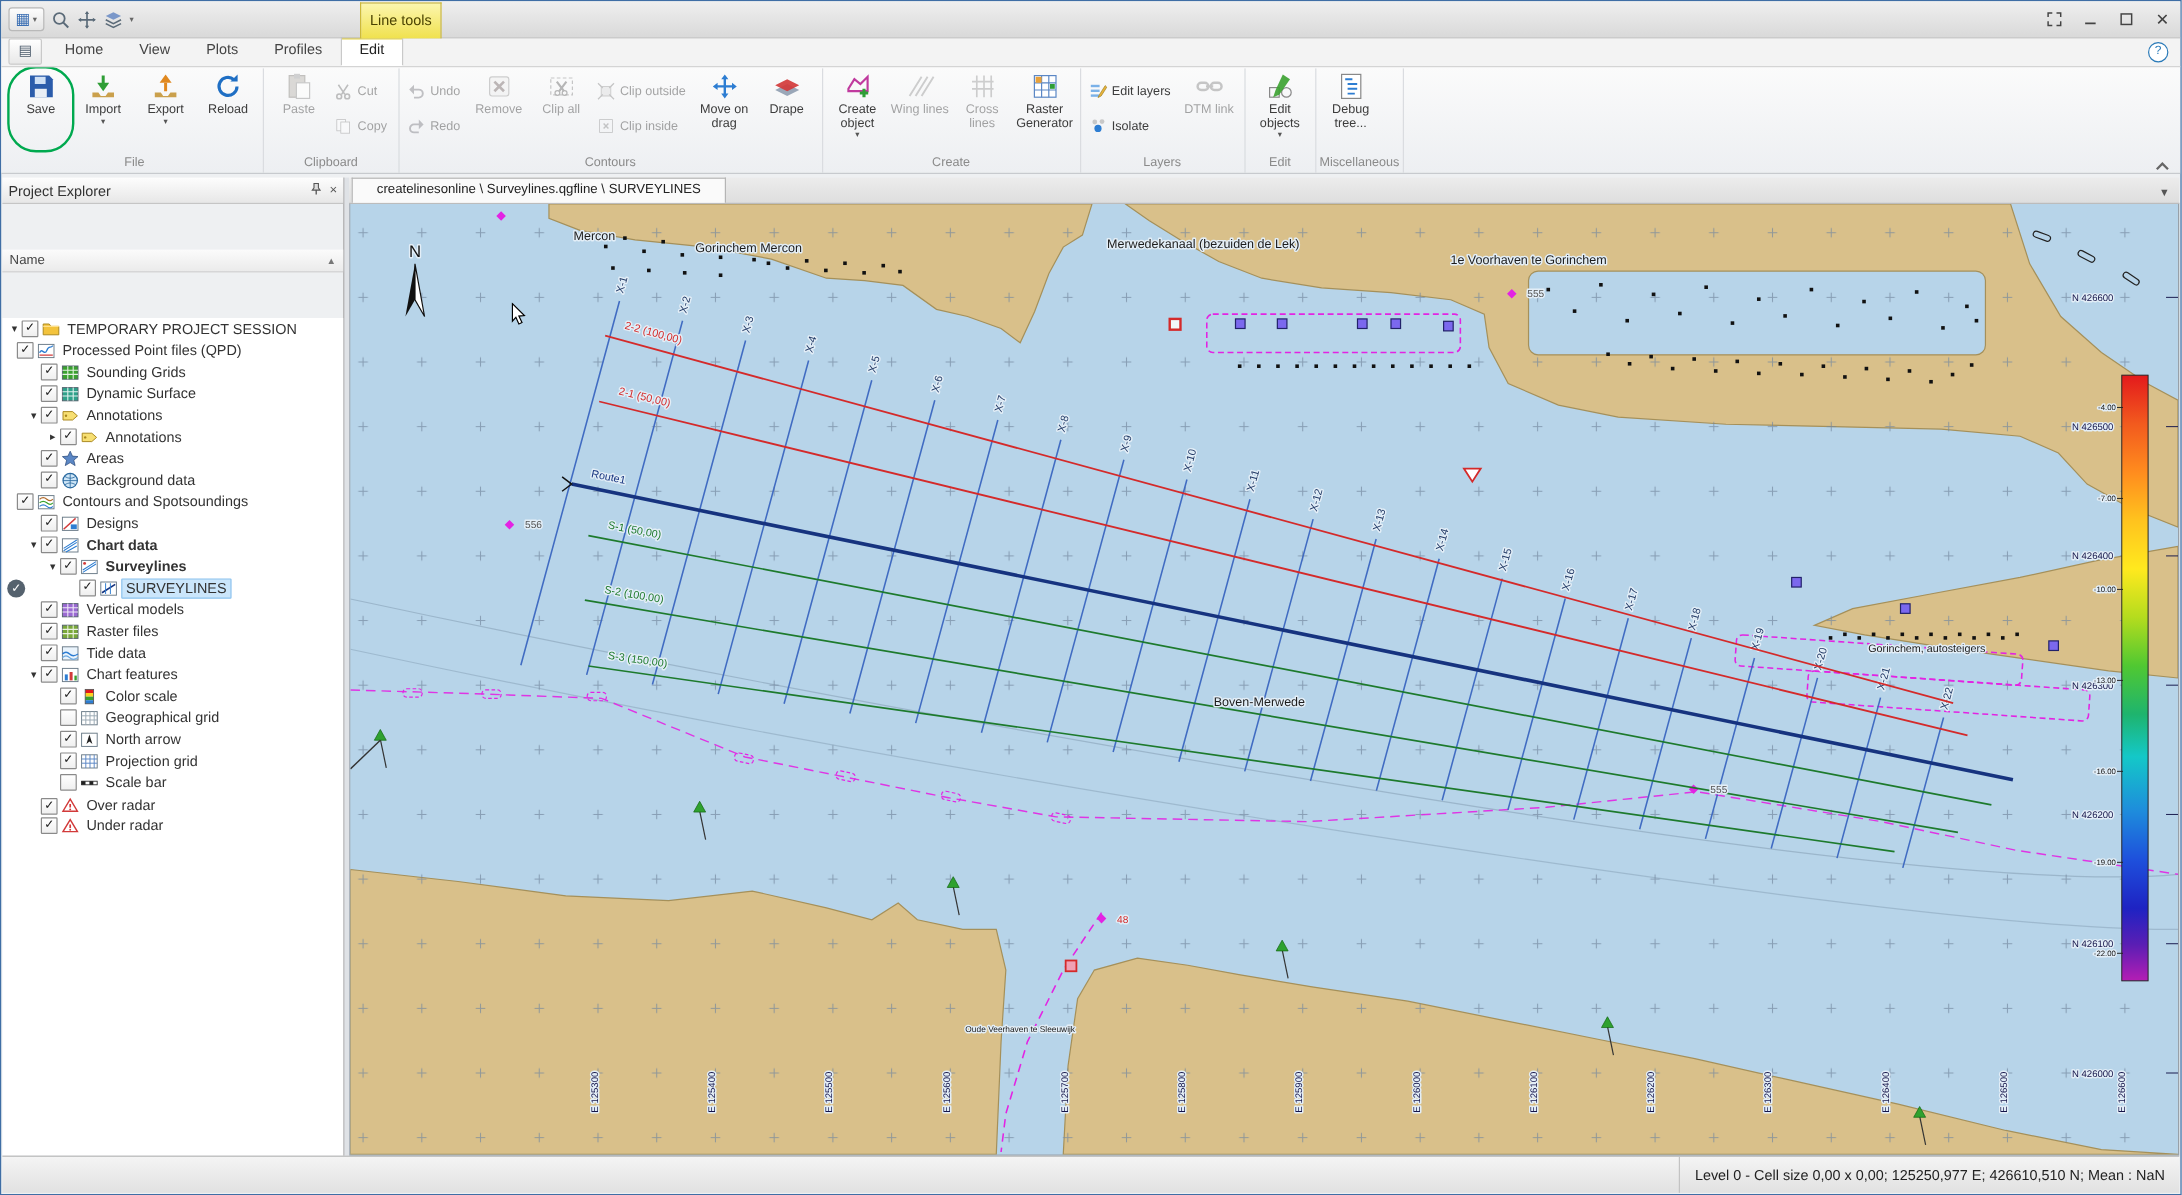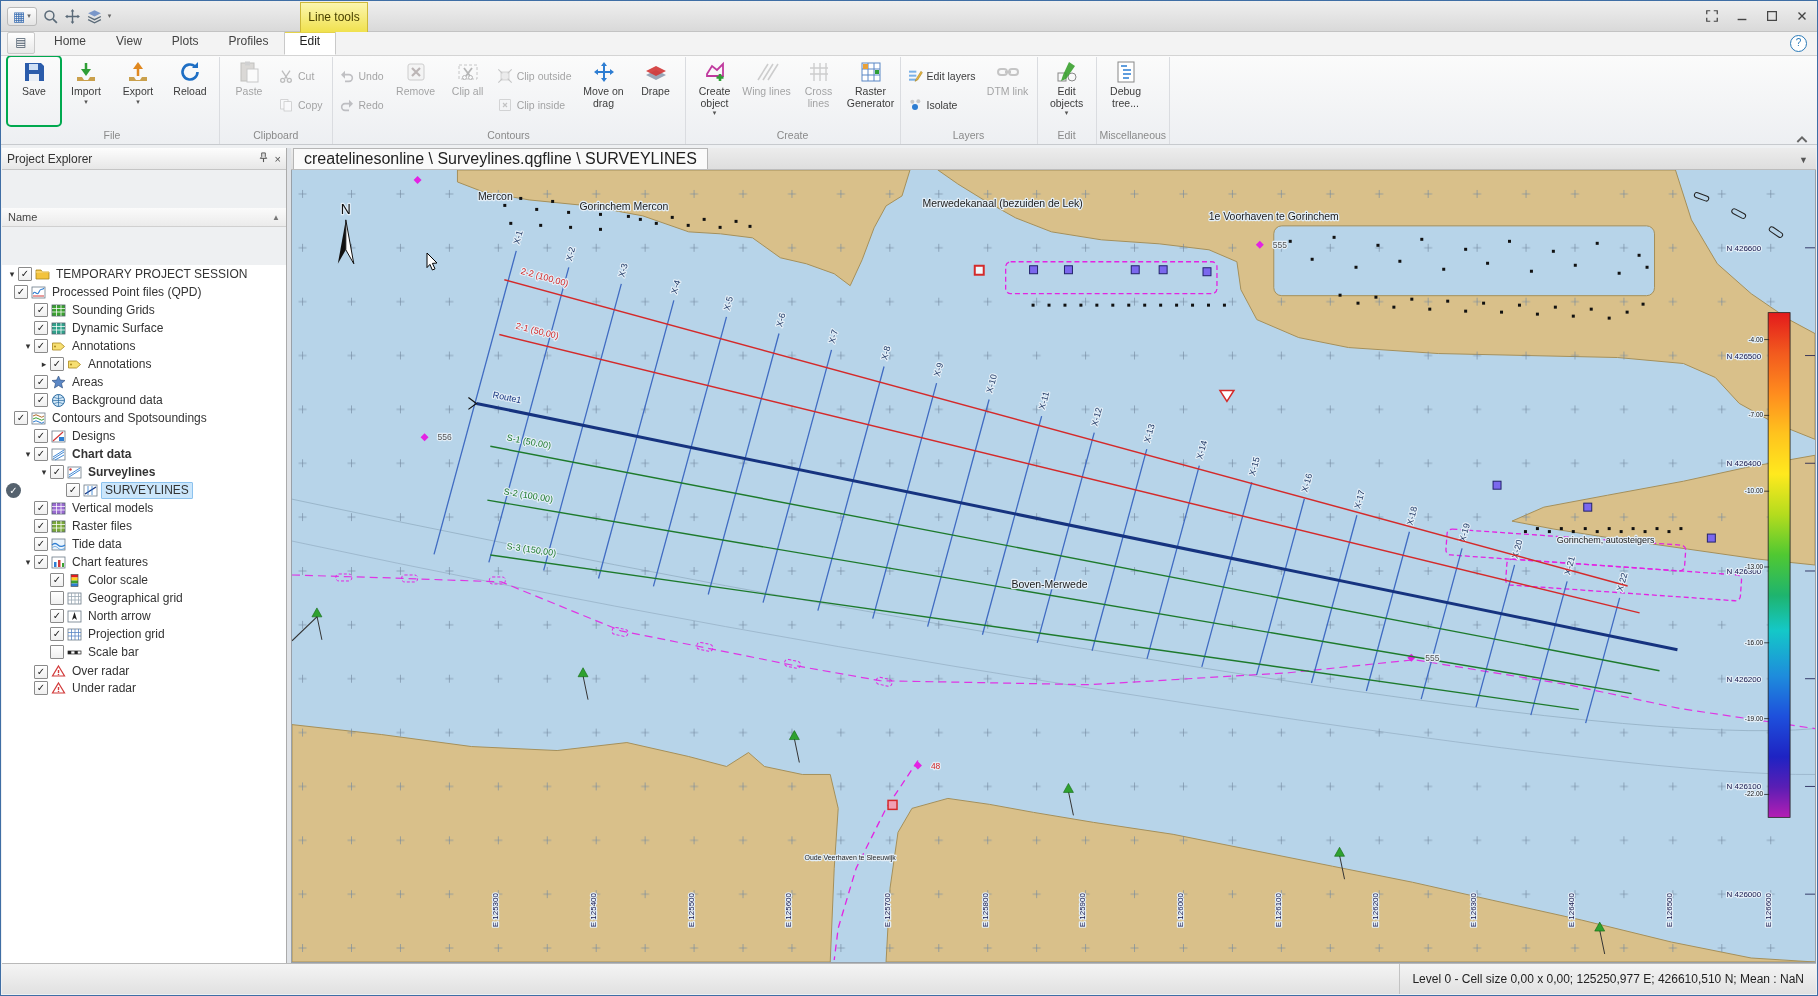--- a/index.html
+++ b/index.html
@@ -45,21 +45,21 @@
   .rbtn-large{width:52px;height:68px;display:flex;flex-direction:column;align-items:center;
     padding:3px 1px 0 1px;box-sizing:border-box;}
   .rbtn-large .ric{width:24px;height:24px;margin-bottom:2px;}
   .rbtn-large .rtext{font-size:10.5px;line-height:11.5px;text-align:center;color:#3c3c3c;}
   .rstack{display:flex;flex-direction:column;gap:9px;padding-top:9px;}
   .rbtn-small{display:flex;align-items:center;height:20px;padding:0 6px 0 3px;font-size:10.5px;color:#3c3c3c;}
   .rbtn-small .ric{width:16px;height:16px;margin-right:4px;flex:none;}
   .ric svg{width:100%;height:100%;display:block;}
   .rcaret{font-size:7px;color:#555;line-height:7px;}
   .disabled{opacity:.45;filter:grayscale(85%);}
-  .save-highlight{outline:2px solid #00a94f;outline-offset:0px;}
+  .save-highlight{outline:2px solid #00a94f;outline-offset:0px;border-radius:22px;}
   .collapse{position:absolute;right:8px;bottom:4px;width:14px;height:10px;}
   
   .panel{position:absolute;top:147px;left:1px;width:284px;bottom:32px;background:#eef0f2;
     border-right:1px solid #ababab;display:flex;flex-direction:column;z-index:5;gap:38px;}
   .panel-header{height:21px;background:linear-gradient(#fdfdfd,#e7e7e7);border-bottom:1px solid #c5c5c5;
     display:flex;align-items:center;padding:0 5px;font-size:12px;color:#333;flex:none;}
   .ph-btns{margin-left:auto;display:flex;gap:6px;align-items:center;color:#555;font-size:11px;}
   .name-header{height:18px;background:linear-gradient(#fbfbfb,#ebebeb);border-bottom:1px solid #d0d0d0;
     font-size:11px;color:#444;padding:0 6px;display:flex;align-items:center;flex:none;}
   .sortarrow{margin-left:auto;font-size:8px;color:#777;}
@@ -75,21 +75,21 @@
   .tlabel.b{font-weight:bold;}
   .tlabel.sel{background:#cbe6fb;border:1px solid #8cc2ee;border-radius:1px;}
   .active-marker{position:absolute;left:4px;width:15px;height:15px;border-radius:50%;
     background:#55626e;color:#fff;font-size:10px;line-height:15px;text-align:center;}
   .splitter{position:absolute;top:147px;left:285px;width:5px;bottom:32px;background:#dfe2e6;z-index:4;}
   
   .docktabs{position:absolute;top:147px;left:290px;right:1px;height:21px;
     background:linear-gradient(#ececec,#dedede);border-bottom:1px solid #bcbcbc;
     display:flex;align-items:flex-end;z-index:5;}
   .doctab{height:20px;background:#fafafa;border:1px solid #b5b5b5;border-bottom:none;
-    padding:0 10px;font-size:16px;line-height:19px;color:#222;margin-left:2px;}
+    padding:0 20px;font-size:11px;line-height:19px;color:#222;margin-left:2px;}
   .doccaret{margin-left:auto;margin-right:8px;font-size:9px;color:#555;margin-bottom:4px;}
   .mapwrap{position:absolute;top:168px;left:290px;right:1px;bottom:32px;
     border:1px solid #98a0a8;box-sizing:border-box;background:#b7d4e9;z-index:3;}
   .mapwrap svg.mainmap{width:100%;height:100%;display:block;}
   .cursor{position:absolute;left:134px;top:82px;width:14px;height:20px;pointer-events:none;z-index:6;}
   
   .statusbar{position:absolute;left:1px;right:1px;bottom:1px;height:30px;
     background:linear-gradient(#f4f4f4,#e1e1e1);border-top:1px solid #b9b9b9;
     display:flex;align-items:center;justify-content:flex-end;font-size:12px;color:#222;z-index:6;}
   .status-cell{border-left:1px solid #c3c3c3;padding:0 12px;height:100%;display:flex;align-items:center;}

